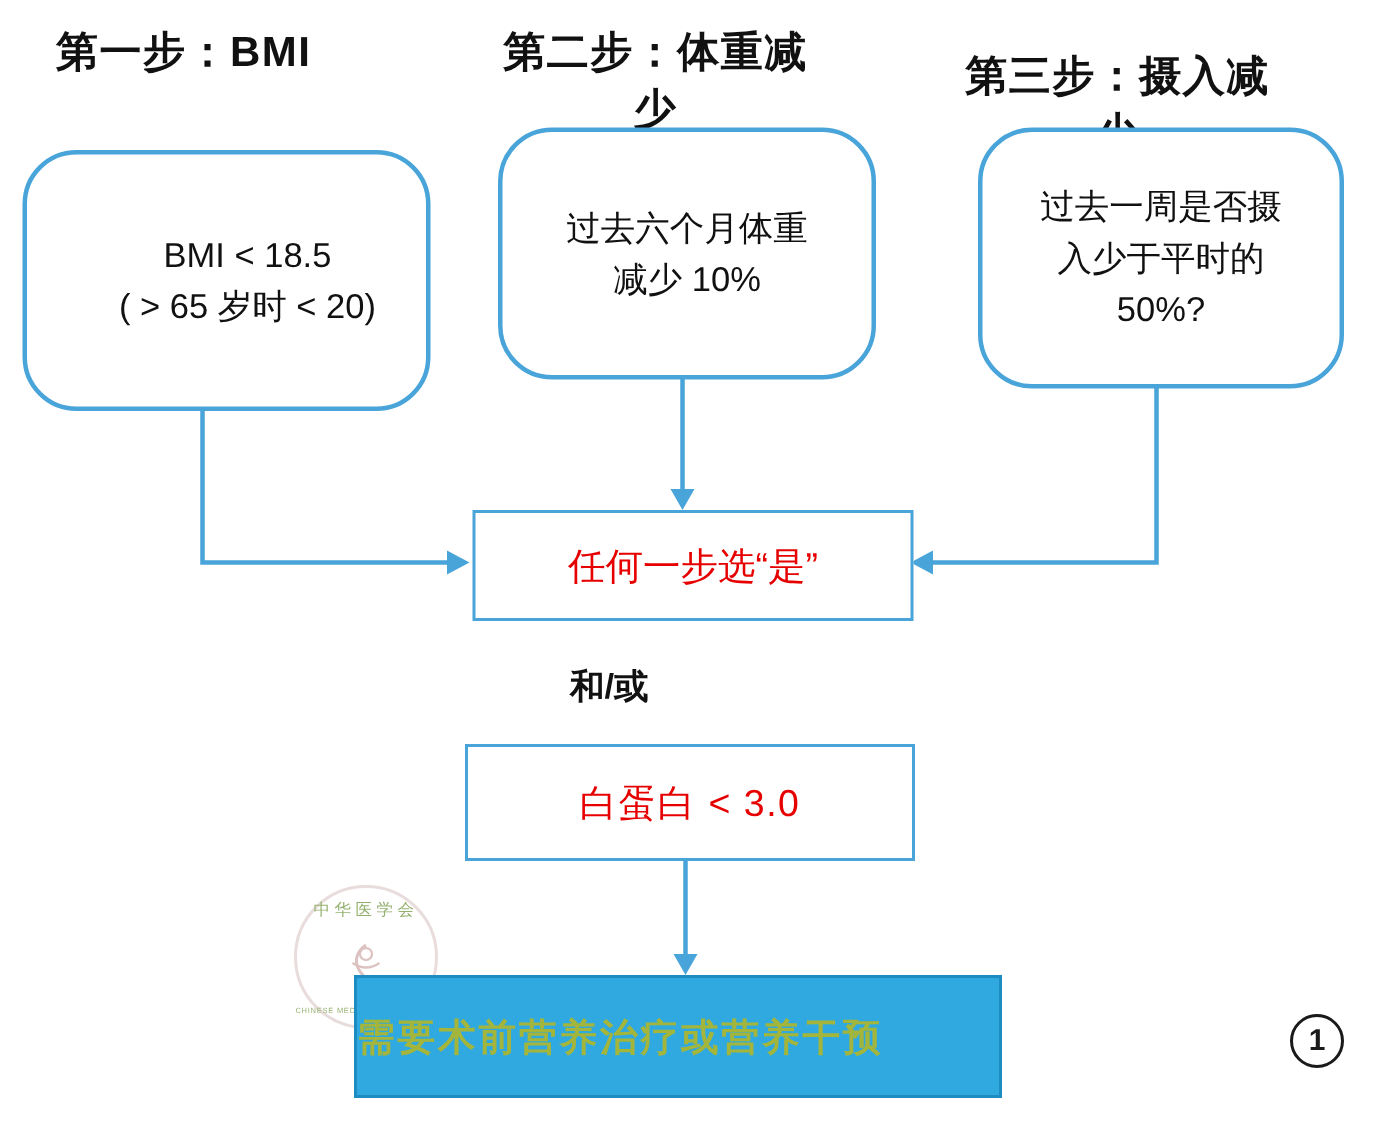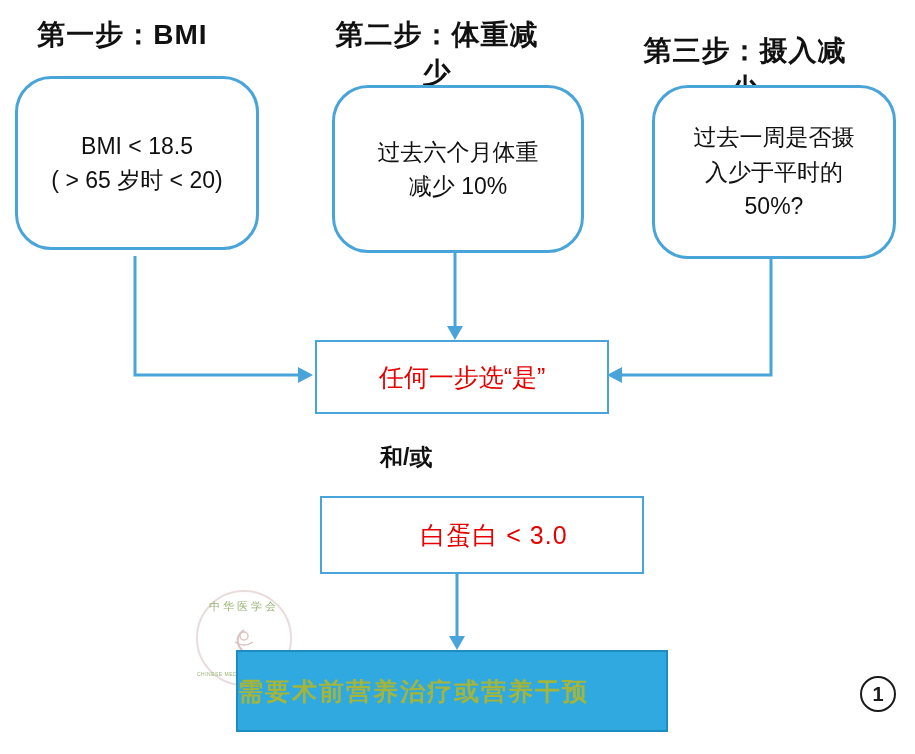--- a/index.html
+++ b/index.html
@@ -10,30 +10,30 @@
   }
   .hdr{position:absolute;top:16px;font-weight:bold;font-size:28px;text-align:center;letter-spacing:1px;}
   #hdr-0{left:10px;width:225px;}
   #hdr-1{left:328px;width:218px;}
   #hdr-2{left:636px;width:218px;margin-top:16px;}
   .rbox{
     position:absolute;border:3px solid var(--line);border-radius:36px;background:#fff;
     display:flex;flex-direction:column;justify-content:center;align-items:center;
     font-size:23px;line-height:1.5;text-align:center;z-index:2;
   }
-  #rbox-0{left:15px;top:76px;width:238px;height:168px;}
+  #rbox-0{left:15px;top:100px;width:238px;height:168px;padding-left:28px;}
   #rbox-1{left:332px;top:85px;width:246px;height:162px;}
   #rbox-2{left:652px;top:85px;width:238px;height:168px;}
   .sqbox{
     position:absolute;border:2.5px solid var(--line);background:#fff;
     display:flex;justify-content:center;align-items:center;
     font-weight:normal;font-size:25px;z-index:2;
   }
   #any-yes-box{left:315px;top:340px;width:290px;height:70px;color:var(--alert);}
-  #albumin-box{left:320px;top:496px;width:296px;height:74px;color:var(--alert);letter-spacing:1px;padding-left:24px;}
+  #albumin-box{left:310px;top:496px;width:296px;height:74px;color:var(--alert);letter-spacing:1px;}
   #and-or{position:absolute;left:380px;top:442px;width:150px;text-align:left;font-weight:bold;font-size:23px;}
   #result-box{
     position:absolute;left:236px;top:650px;width:428px;height:78px;
     background:var(--result_fill);border:2px solid var(--result_border);
     display:flex;justify-content:flex-start;align-items:center;
     color:var(--result_text);font-weight:bold;font-size:25px;letter-spacing:2px;z-index:2;
   }
   #arrows{position:absolute;left:0;top:0;pointer-events:none;z-index:1;}
   #arrows .ln{stroke:var(--line);stroke-width:3;fill:none;}
   #arrows .ah{fill:var(--line);stroke:none;}

